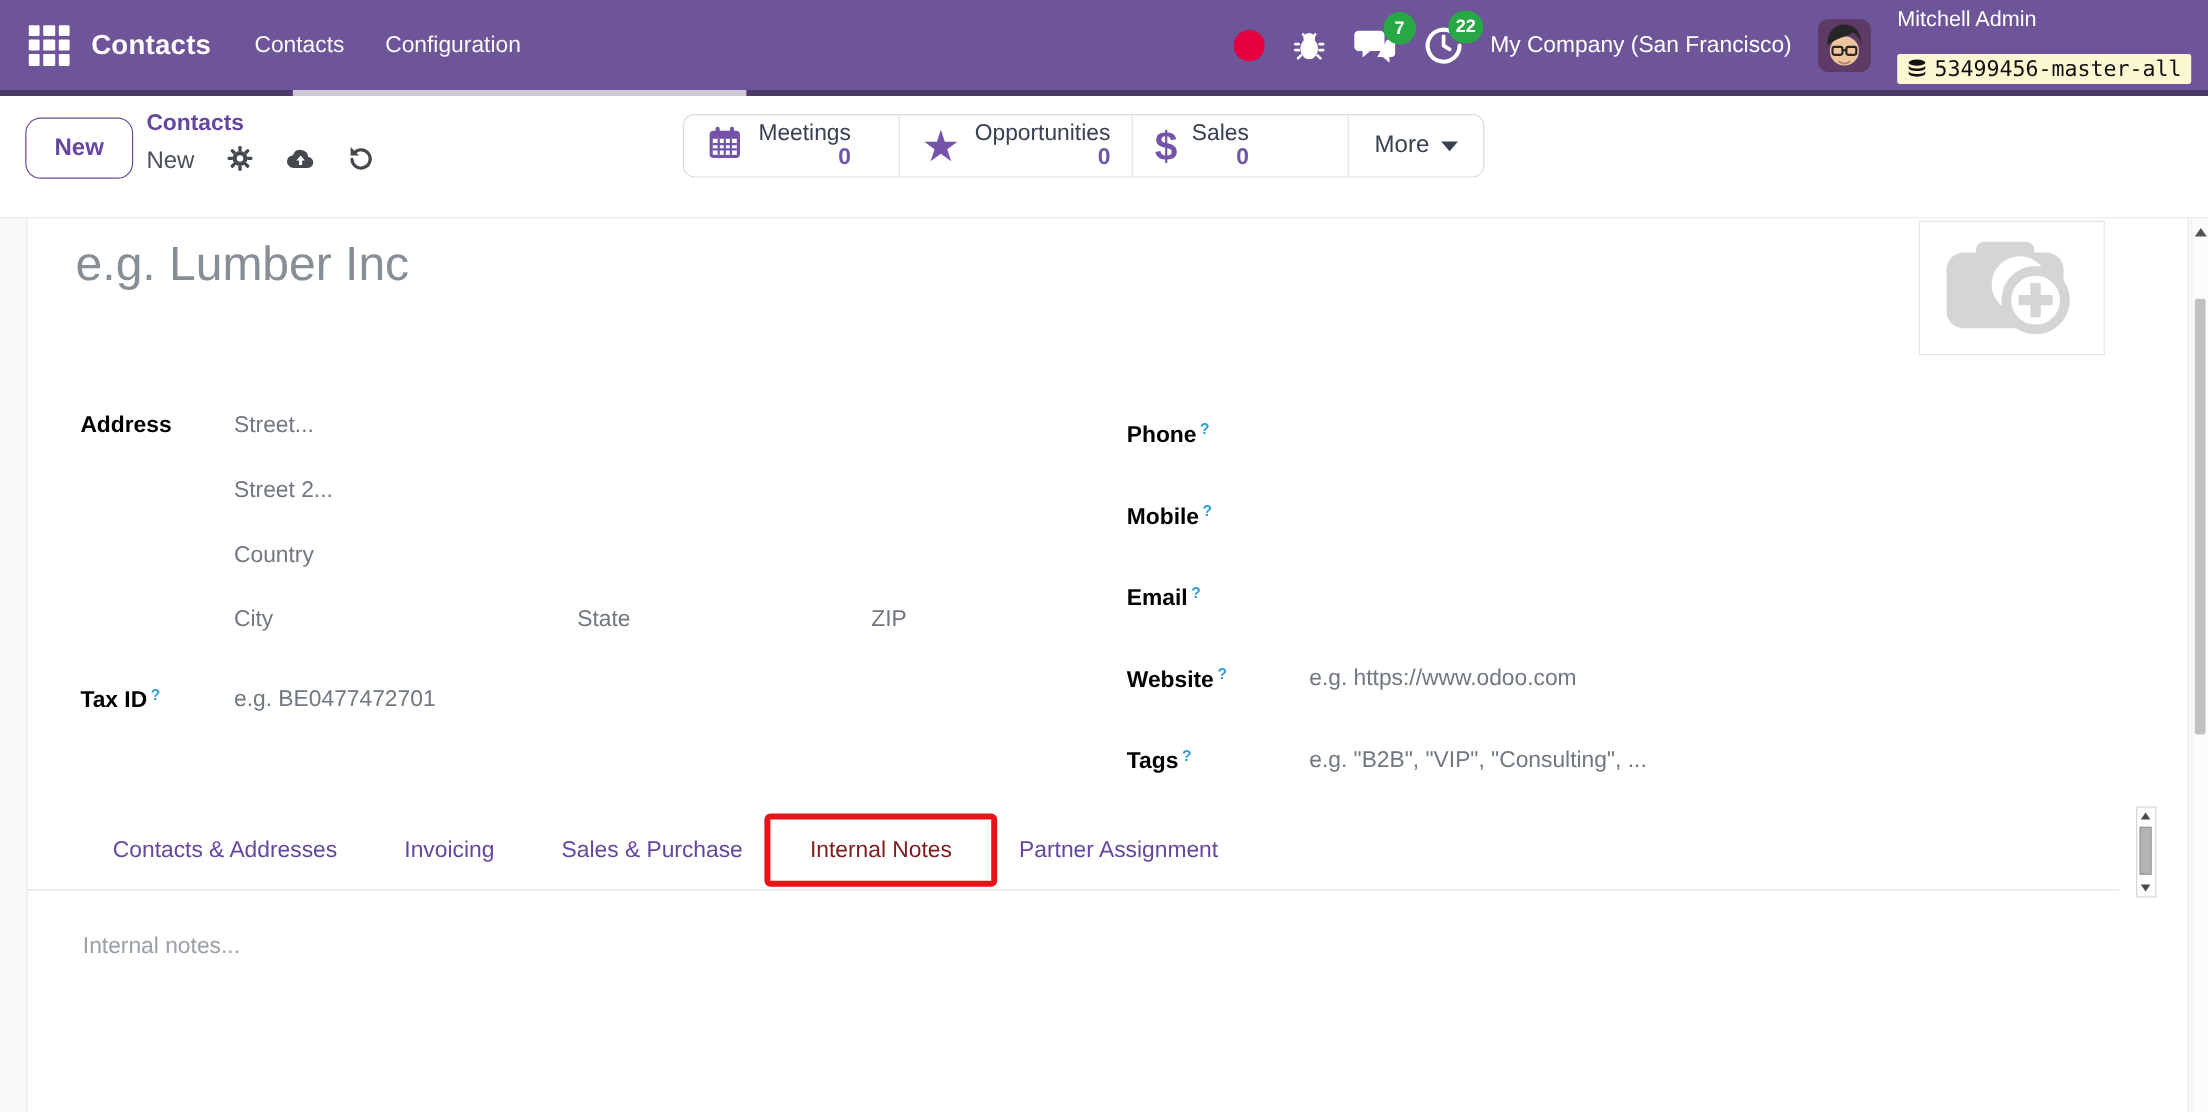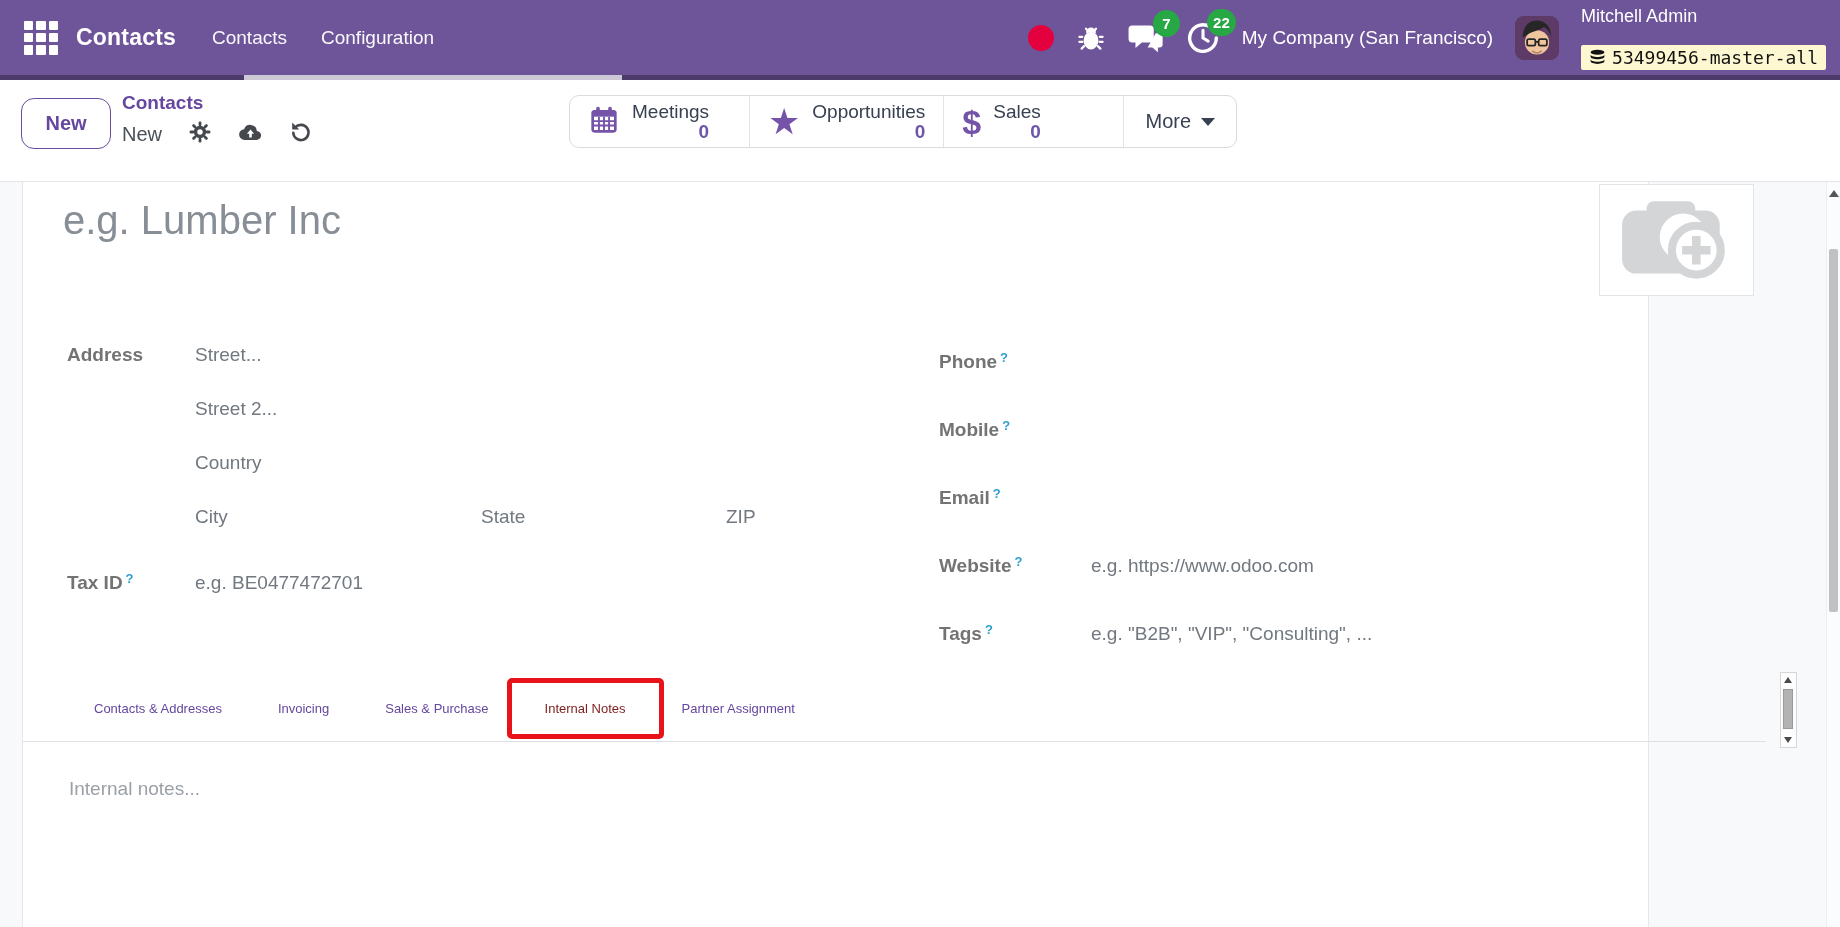--- a/index.html
+++ b/index.html
@@ -40,46 +40,46 @@
   .stat-text { display:flex; flex-direction:column; line-height:20px;align-items:flex-end; }
   .stat-label { font-size:19px; color:#374151; }
   .stat-value { font-size:19px; color:#6d55a8; font-weight:600; }
   .star-glyph { font-size:36px; color:#7453a8; line-height:34px; }
   .dollar-glyph { font-size:34px; color:#7453a8; font-weight:700; line-height:34px; }
   .more-btn { display:flex; align-items:center; justify-content:center; gap:10px; width:112px; font-size:20px; color:#374151; cursor:pointer; }
   .caret-down { width:0; height:0; border-left:7px solid transparent; border-right:7px solid transparent; border-top:8px solid #374151; }
 
   
   .content { position:absolute; top:182px; left:0; width:1840px; height:745px; background:#f8f9fa; }
-  .sheet { position:absolute; left:22px; top:0; width:1627px; height:745px; background:#fff; border-left:1px solid #e6e7e9; border-right:1px solid #e6e7e9; }
+  .sheet { position:absolute; left:22px; top:0; width:1802px; height:745px; background:#fff; border-left:1px solid #e6e7e9; border-right:1px solid #e6e7e9; }
   .title-input { position:absolute; left:40px; top:16px; width:980px; border:none; outline:none; font-family:inherit; font-size:40px; color:#4a5056; background:transparent; }
   .title-input::placeholder { color:#878e96; }
   .camera-box { position:absolute; left:1576px; top:2px; width:155px; height:112px; border:1px solid #e2e4e7; display:flex; align-items:center; justify-content:center; cursor:pointer; background:#fff; }
 
   .field-input { border:none; outline:none; font-family:inherit; font-size:19px; color:#4a5056; background:transparent; }
   .field-input::placeholder { color:#71787f; }
-  .flabel { font-size:19px; font-weight:700; color:#737373; white-space:nowrap; }
+  .flabel { font-size:19px; font-weight:700; color:#000000; white-space:nowrap; }
   .help-sup { color:#2f9ed0; font-size:13px; font-weight:700; vertical-align:super; margin-left:3px; cursor:pointer; }
 
   .left-col { position:absolute; left:44px; top:146px; width:790px; }
   .frow { display:flex; align-items:center; height:54px; }
   .frow .lbl-cell { width:128px; flex:0 0 128px; }
   .taxrow { margin-top:12px; }
   .csz .field-input.city { width:286px; }
   .csz .field-input.state { width:245px; }
   .csz .field-input.zip { width:110px; }
 
   .right-col { position:absolute; left:916px; top:146px; width:760px; }
   .rrow { display:flex; align-items:center; height:68px; }
   .rrow .lbl-cell { width:152px; flex:0 0 152px; }
   .rrow .field-input { width:560px; }
 
   
   .tabs { position:absolute; left:0; top:494px; width:1743px; height:66px; display:flex; align-items:center; padding-left:43px; border-bottom:1px solid #dee0e3; }
-  .tab { position:relative; height:66px; display:flex; align-items:center; padding:0 28px; font-size:13px; color:#65479f; cursor:pointer; white-space:nowrap; }
+  .tab { position:relative; height:66px; display:flex; align-items:center; padding:0 28px; font-size:19px; color:#65479f; cursor:pointer; white-space:nowrap; }
   .tab.active { color:#7f1d1d; }
   .annotation-box { position:absolute; top:2px; bottom:3px; left:-10px; right:-10px; border:5px solid #e81219; border-radius:5px; pointer-events:none; }
 
   .notes-area { position:absolute; left:46px; top:596px; width:1300px; height:130px; border:none; outline:none; resize:none; font-family:inherit; font-size:19px; color:#4a5056; background:transparent; }
   .notes-area::placeholder { color:#9aa0a6; }
 
   
   .main-scrollbar { position:absolute; right:0; top:0; width:14px; height:745px; background:#fbfcfd; border-left:1px solid #eceef0; }
   .main-scrollbar .arr-up { position:absolute; top:8px; left:2px; width:0; height:0; border-left:5px solid transparent; border-right:5px solid transparent; border-bottom:7px solid #555; }
   .main-thumb { position:absolute; top:67px; left:2px; width:9px; height:363px; background:#c0c1c3; border-radius:2px; }

